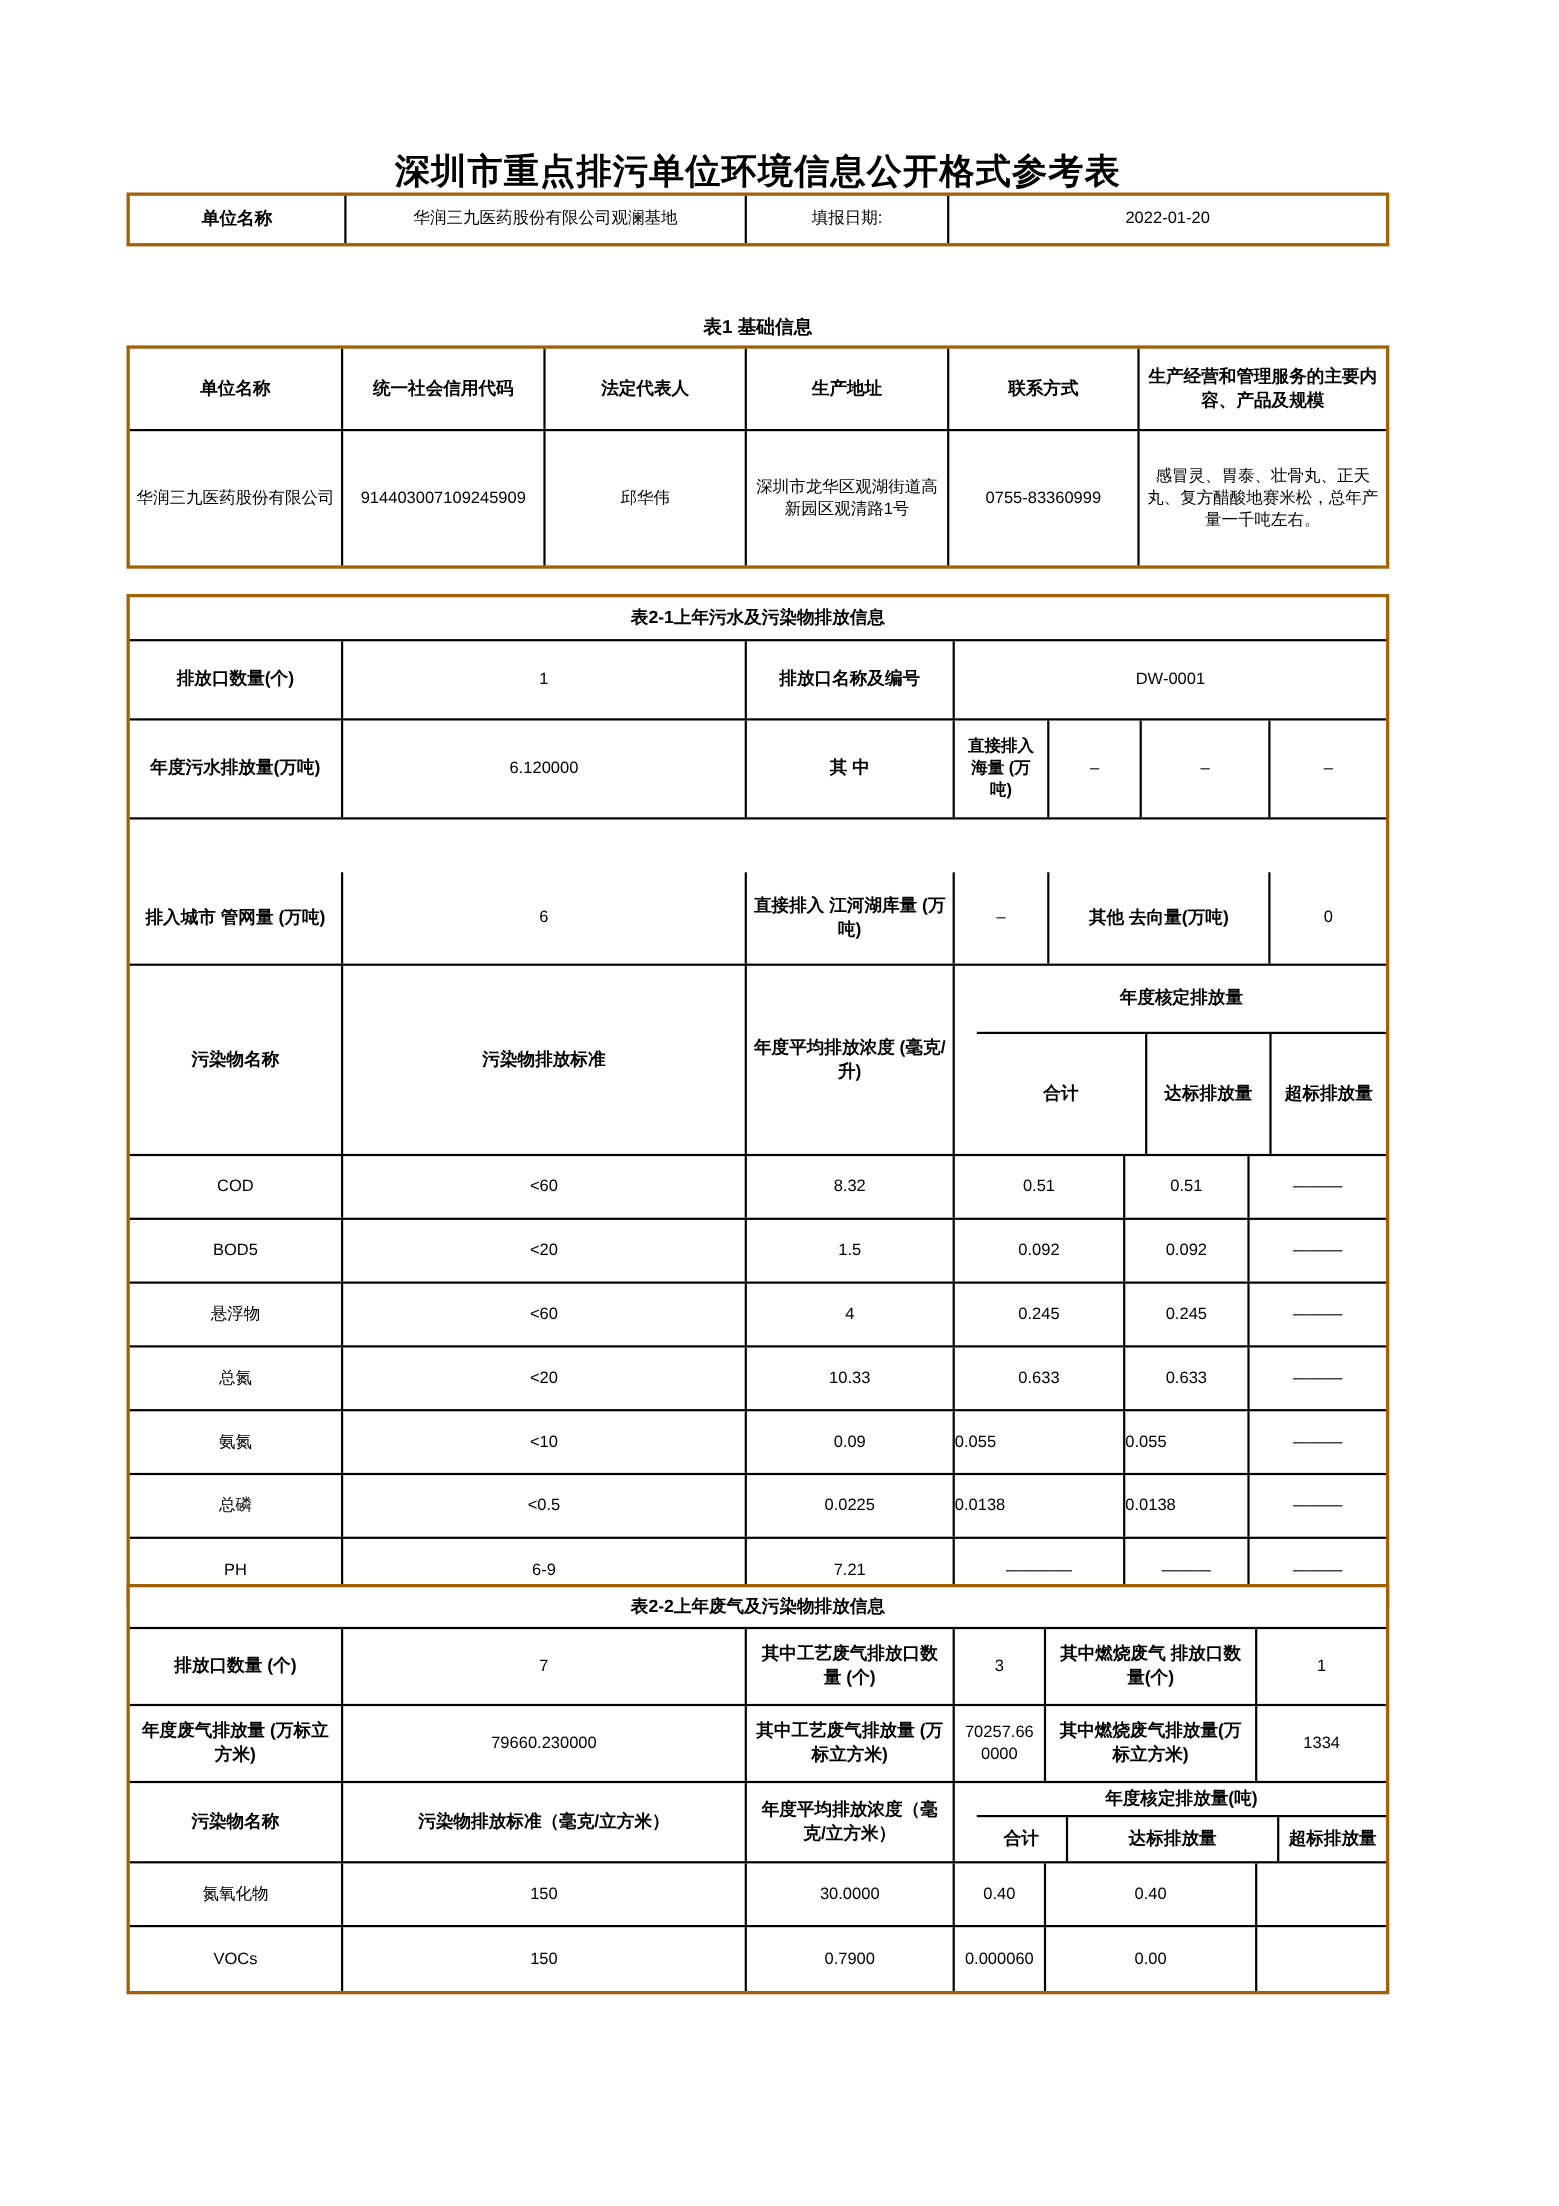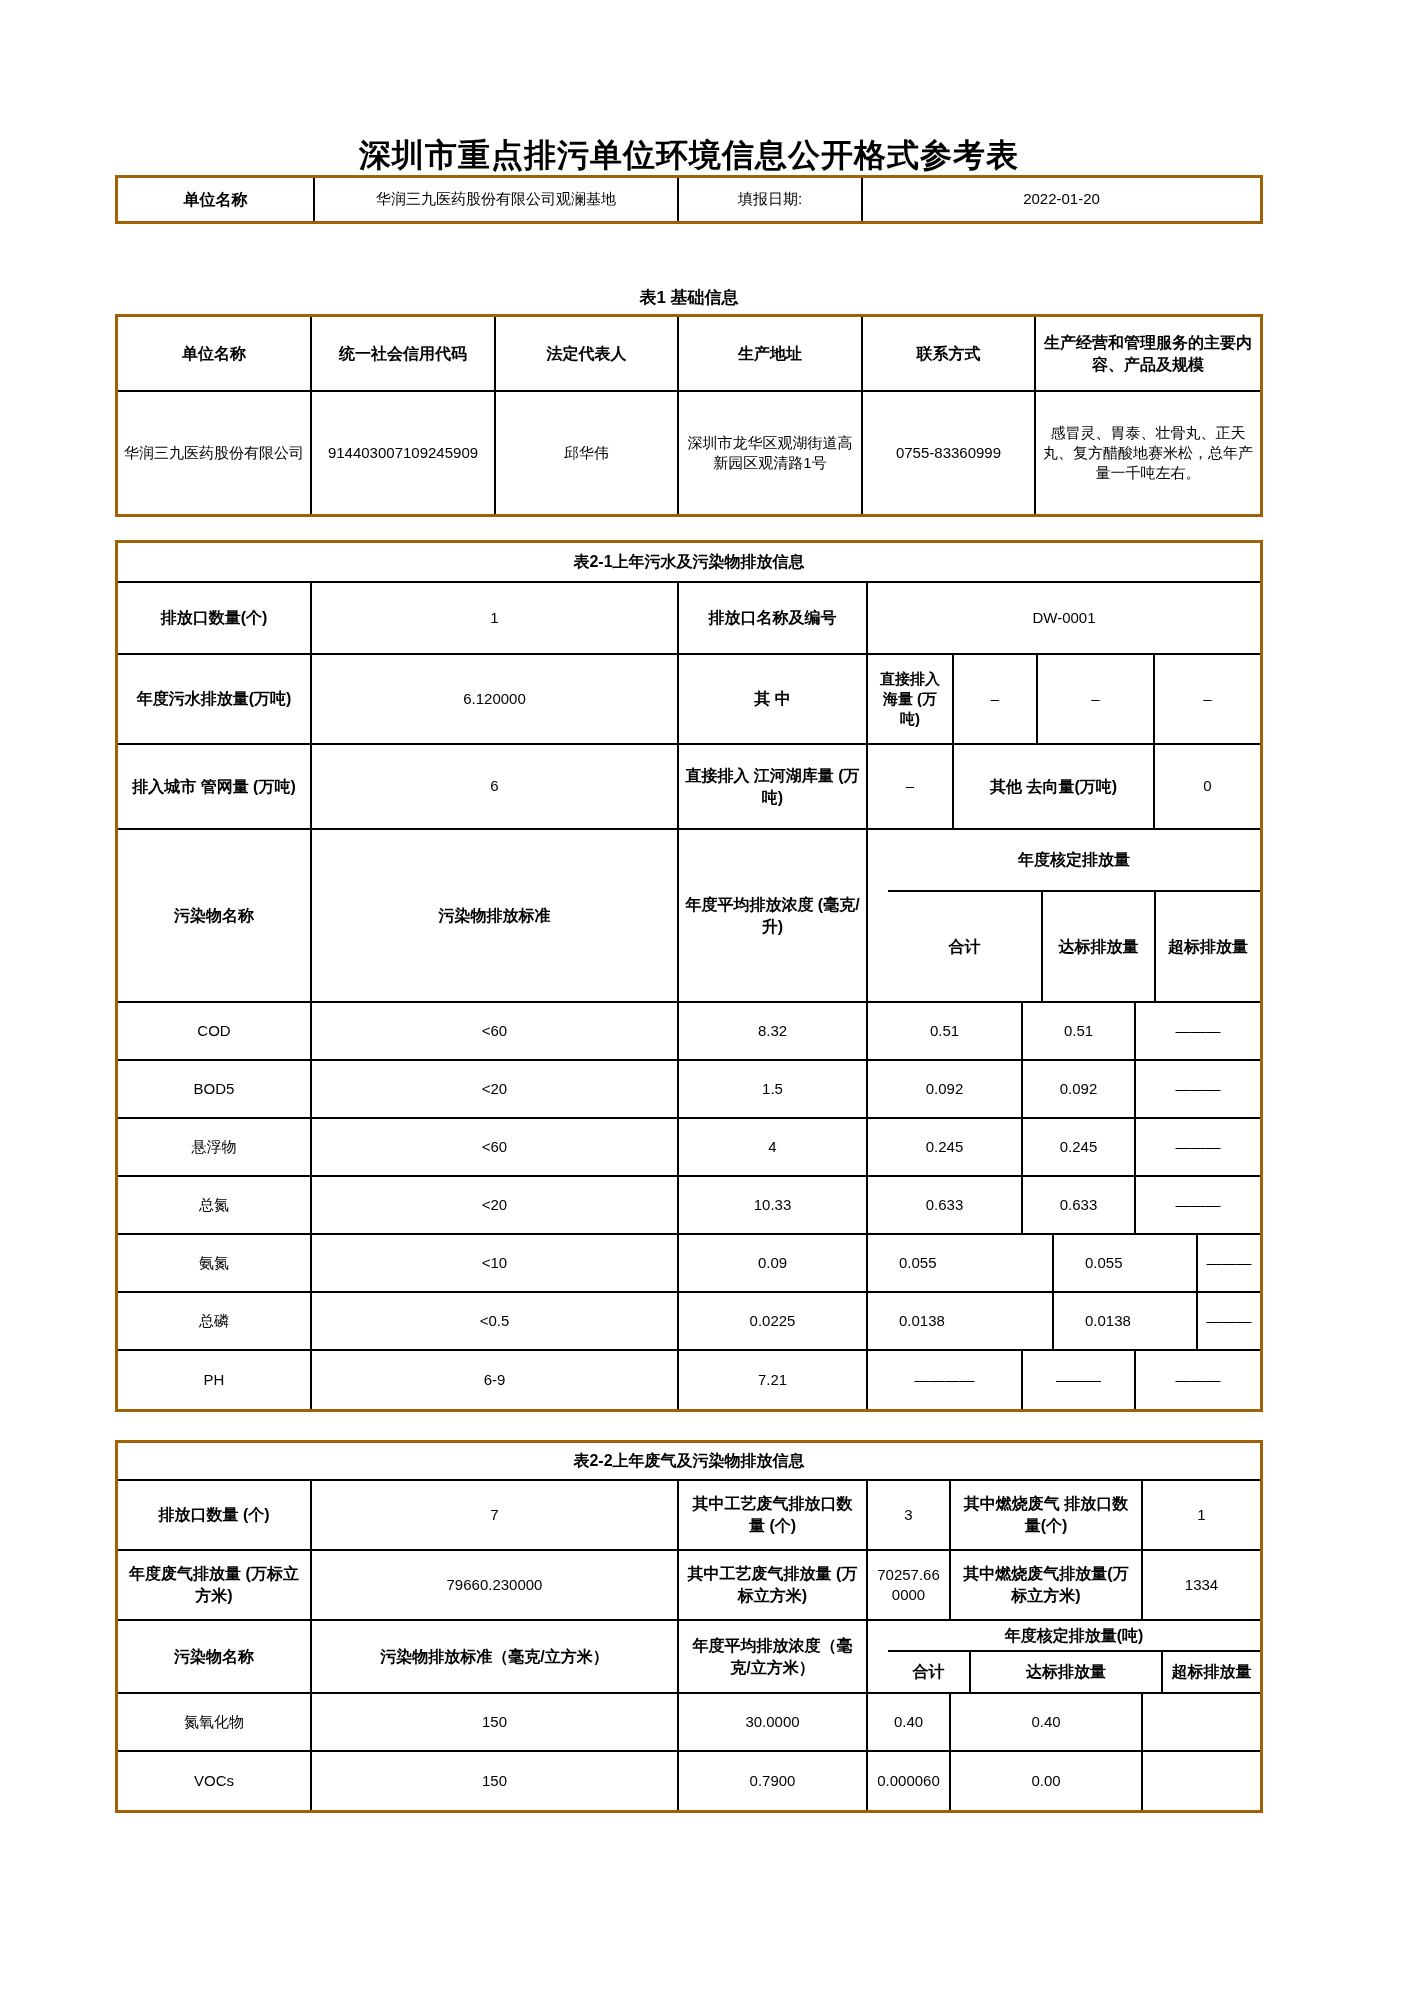--- a/index.html
+++ b/index.html
@@ -29,34 +29,34 @@
   .w197{flex:0 0 197px;} .w364{flex:0 0 364px;} .w184{flex:0 0 184px;}
   .w194{flex:0 0 194px;} .w183{flex:0 0 183px;} .w173{flex:0 0 173px;}
   .w367{flex:0 0 367px;} .w189{flex:0 0 189px;}
   .w86{flex:0 0 86px;}  .w84{flex:0 0 84px;}  .w117{flex:0 0 117px;}
   .w155{flex:0 0 155px;} .w113{flex:0 0 113px;} .w201{flex:0 0 201px;}
   .w83{flex:0 0 83px;}  .w192{flex:0 0 192px;}
 
   
   .hr43{min-height:43px;} .hr75{min-height:75px;} .hr122{min-height:122px;}
   .hr40{min-height:40px;} .hr72{min-height:72px;} .hr90{min-height:90px;}
-  .hr85{min-height:85px;} .hr58{min-height:58px;} .hr38{min-height:38px;}
+  .hr85{min-height:85px;margin-top:48px;} .hr58{min-height:58px;} .hr38{min-height:38px;}
   .hr70{min-height:70px;} .hr173{min-height:173px;} .hr73{min-height:73px;}
 
   
   .group { padding:0; flex-direction:column; align-items:stretch;margin-left:20px; }
   .g-top { display:flex; align-items:center; justify-content:center;
            border-bottom:2px solid #000; font-weight:bold; font-size:16px; }
   .g-top.t21 { min-height:62px; }
   .g-top.t22 { min-height:31px; }
   .g-sub { display:flex; flex:1 1 auto; align-items:stretch; }
   .g-sub .td { border-right:2px solid #000; }
   .g-sub .td:last-child { border-right:0; }
 
-  .al { justify-content:flex-start; text-align:left; padding-left:0;margin-left:31px; }
+  .al { justify-content:flex-start; text-align:left; padding-left:0; }
   .code-cell { word-break:break-all; }
   .small-label { font-size:15px; }
 
   
   .pos-topbar  { top:175px; }
   .pos-cap1    { top:286px; }
   .pos-table1  { top:314px; }
   .pos-t21     { top:540px; }
   .pos-t22     { top:1440px; }
 </style>

